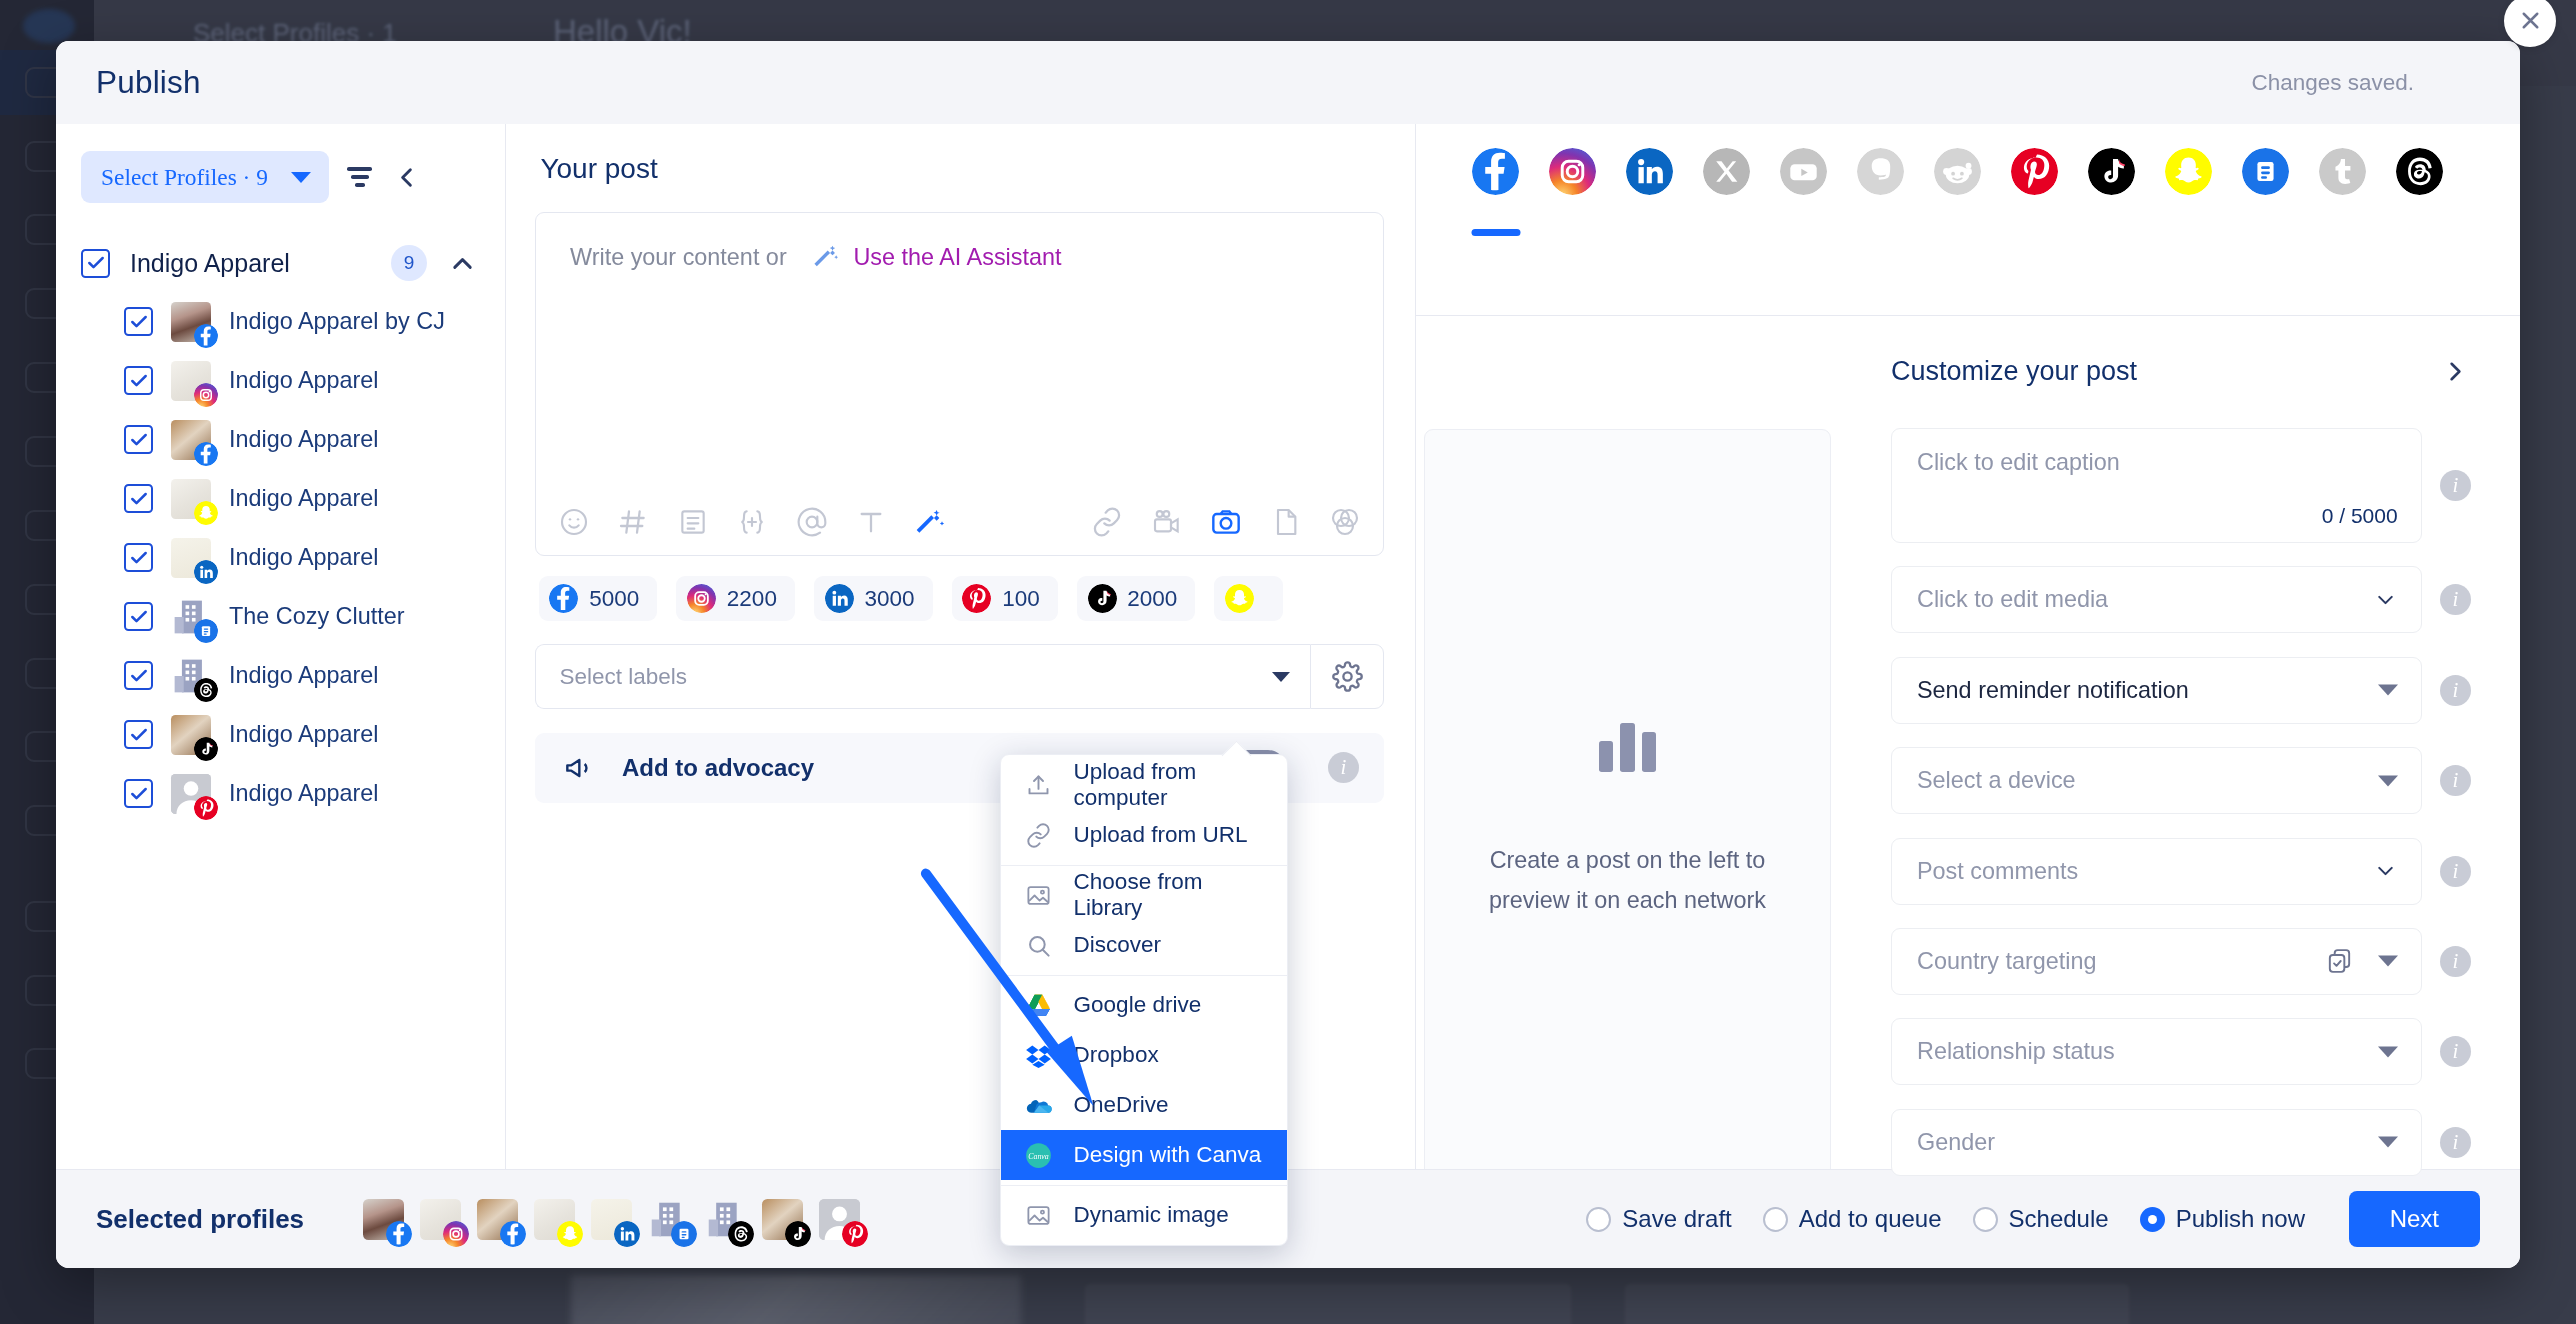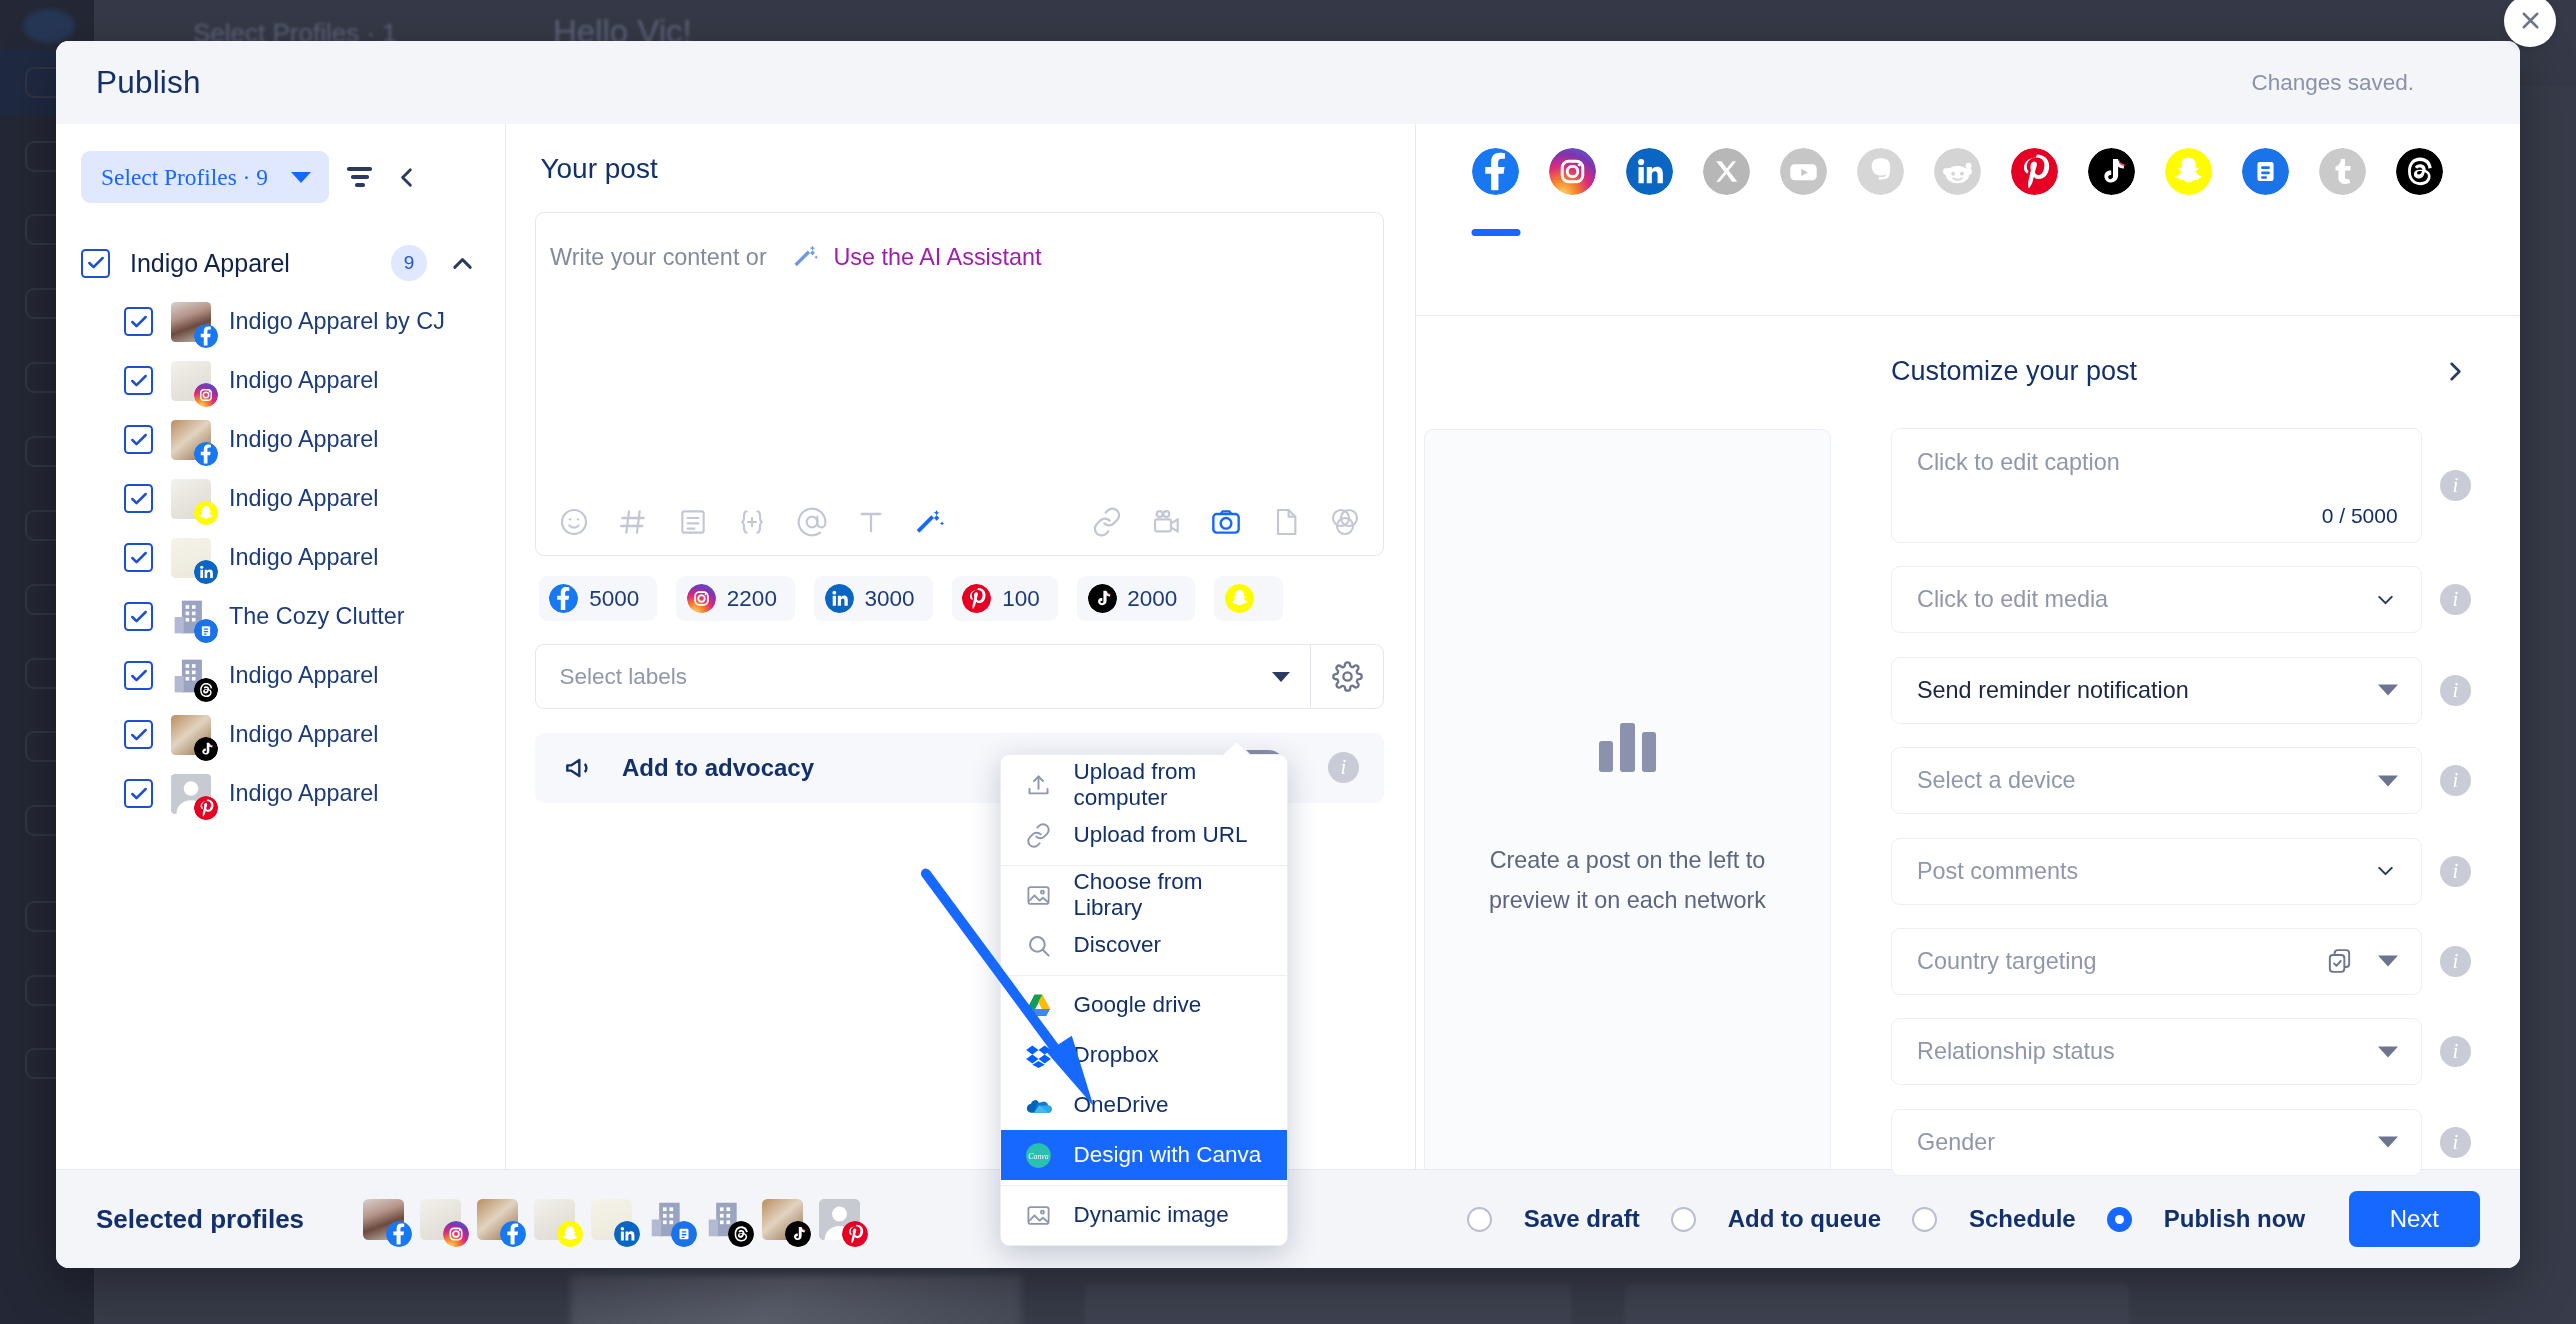--- a/index.html
+++ b/index.html
@@ -134,21 +134,21 @@
     border-radius:50%; display:flex; align-items:center; justify-content:center;
     overflow:hidden;
   }
   .badge svg { width:24px; height:24px; display:block; }
   .profile-name { font-size:23.4px; color:#1b3b7a; }
 
   
   .col-post { width:910px; flex:0 0 910px; border-right:0.9px solid #e7e9f1; padding:29px 31px 0 29px; position:relative; }
   .post-title { font-size:28px; color:#12306b; margin:0 0 27px 5.4px; }
   .editor-box { border:1.4px solid #e4e7f0; border-radius:9px; height:344px; position:relative; background:#fff; }
-  .editor-placeholder { position:absolute; left:14px; top:23.4px; display:flex; align-items:center; gap:12.6px;text-align:center; }
+  .editor-placeholder { position:absolute; left:34px; top:23.4px; display:flex; align-items:center; gap:12.6px;text-align:center; }
   .editor-placeholder .ph-txt { font-size:23.4px; color:#848a9c; }
   .ai-chip { display:flex; align-items:center; gap:12.6px; padding:5.4px 12.6px; border-radius:7.2px; cursor:pointer;}
   .ai-chip .ai-label { font-size:23.4px; color:#a21caf; }
   .toolbar { position:absolute; left:0; right:0; bottom:0; height:67px; display:flex; align-items:center; padding:0 20px; }
   .tb-left { display:flex; align-items:center; gap:23.4px; }
   .tb-right { margin-left:auto; display:flex; align-items:center; gap:23.4px; }
   .tb-ico { width:36px; height:36px; display:flex; align-items:center; justify-content:center; cursor:pointer; }
   .tb-ico svg { width:32px; height:32px; }
 
   .counters { display:flex; gap:19px; margin-top:20px; padding-left:3.6px;align-items:flex-end; }
@@ -261,21 +261,21 @@
     height:99px; flex:0 0 99px; background:#f4f5f9; display:flex; align-items:center;
     padding:0 40px; border-top:0.9px solid #e7e9f1;
   }
   .foot-label { font-size:26px; color:#12306b; font-weight:600; }
   .foot-avatars { display:flex; gap:16px; margin-left:59px; }
   .foot-avatars .avatar-wrap { width:41px; height:41px; flex:0 0 41px;}
   .foot-avatars .avatar { width:41px; height:41px; border-radius:5.4px;}
   .foot-avatars .badge { width:26px; height:26px; right:-8px; bottom:-7.2px;}
   .foot-avatars .badge svg { width:26px; height:26px;}
   .foot-right { margin-left:auto; display:flex; align-items:center; gap:31px; }
-  .radio-opt { display:flex; align-items:center; gap:32px; cursor:pointer;font-weight:bold; }
+  .radio-opt { display:flex; align-items:center; gap:11px; cursor:pointer; }
   .radio { width:25px; height:25px; border-radius:50%; border:2px solid #b9bfd0; background:#fff; }
   .radio.on { border:none; background:#1668ff; position:relative; }
   .radio.on::after { content:""; position:absolute; left:8px; top:8px; width:9px; height:9px; border-radius:50%; background:#fff;}
   .radio-label { font-size:24px; color:#12306b; }
   .btn-next {
     margin-left:12.6px; background:#1668ff; color:#fff; border-radius:8px;
     height:56px; padding:0 41px; display:flex; align-items:center;
     font-size:24px; cursor:pointer;
   }
 </style>

